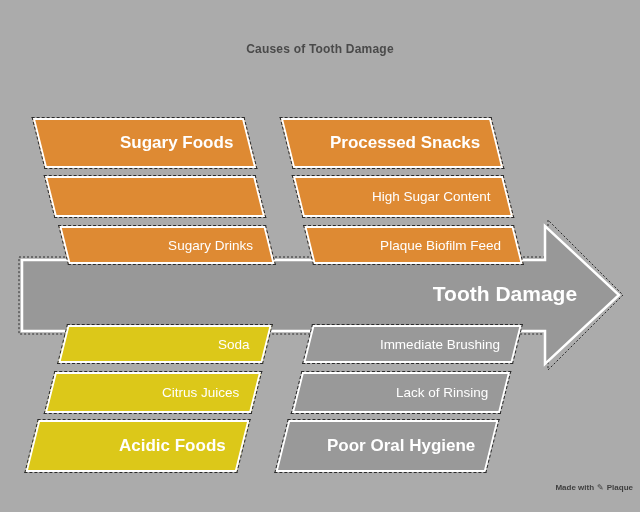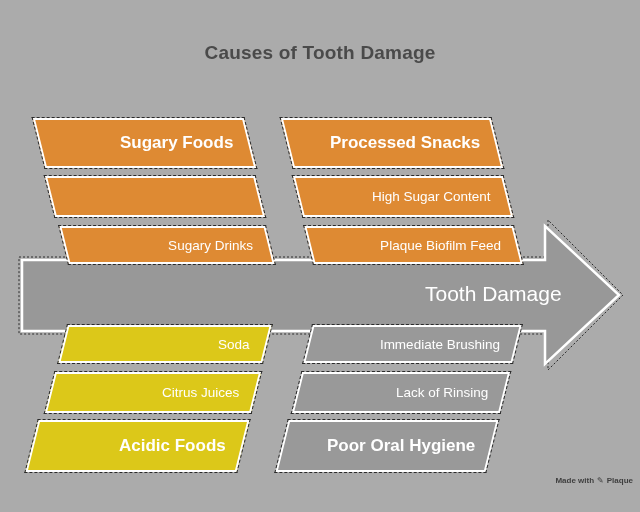--- a/index.html
+++ b/index.html
@@ -12,41 +12,42 @@
     background: var(--background, #ababab);
     overflow: hidden;
   }
 
   .diagram-title {
     position: absolute;
     top: 42px;
     left: 0;
     width: 100%;
     text-align: center;
-    font-size: 19px;
+    font-size: 12px;
     font-weight: bold;
     color: var(--title_text, #4a4a4a);
     letter-spacing: 0.2px;
     z-index: 3;
   }
 
   .arrow-svg {
     position: absolute;
     left: 0;
     top: 0;
     z-index: 1;
   }
 
   .arrow-label {
     position: absolute;
     left: 425px;
     top: 282px;
     width: 160px;
+    text-align: center;
     font-size: 21px;
-    font-weight: normal;
+    font-weight: bold;
     color: var(--box_text, #ffffff);
     z-index: 2;
   }
 
   .cause-box {
     position: absolute;
     box-sizing: border-box;
     display: flex;
     align-items: center;
     justify-content: flex-end;
@@ -81,21 +82,21 @@
   #b-bl-2 { left: 50px;  top: 372px; width: 206px; height: 41px; }
   #b-bl-3 { left: 32px;  top: 420px; width: 211px; height: 52px; }
   
   #b-br-1 { left: 308px; top: 325px; width: 209px; height: 38px; }
   #b-br-2 { left: 297px; top: 372px; width: 208px; height: 41px; }
   #b-br-3 { left: 282px; top: 420px; width: 210px; height: 52px; }
 
   .watermark {
     position: absolute;
     right: 7px;
-    bottom: 27px;
+    bottom: 20px;
     display: flex;
     align-items: center;
     gap: 3px;
     font-size: 8px;
     font-weight: bold;
     color: #3f3f3f;
     z-index: 3;
   }
   .watermark .logo { font-size: 8px; line-height: 1; }
 </style>

